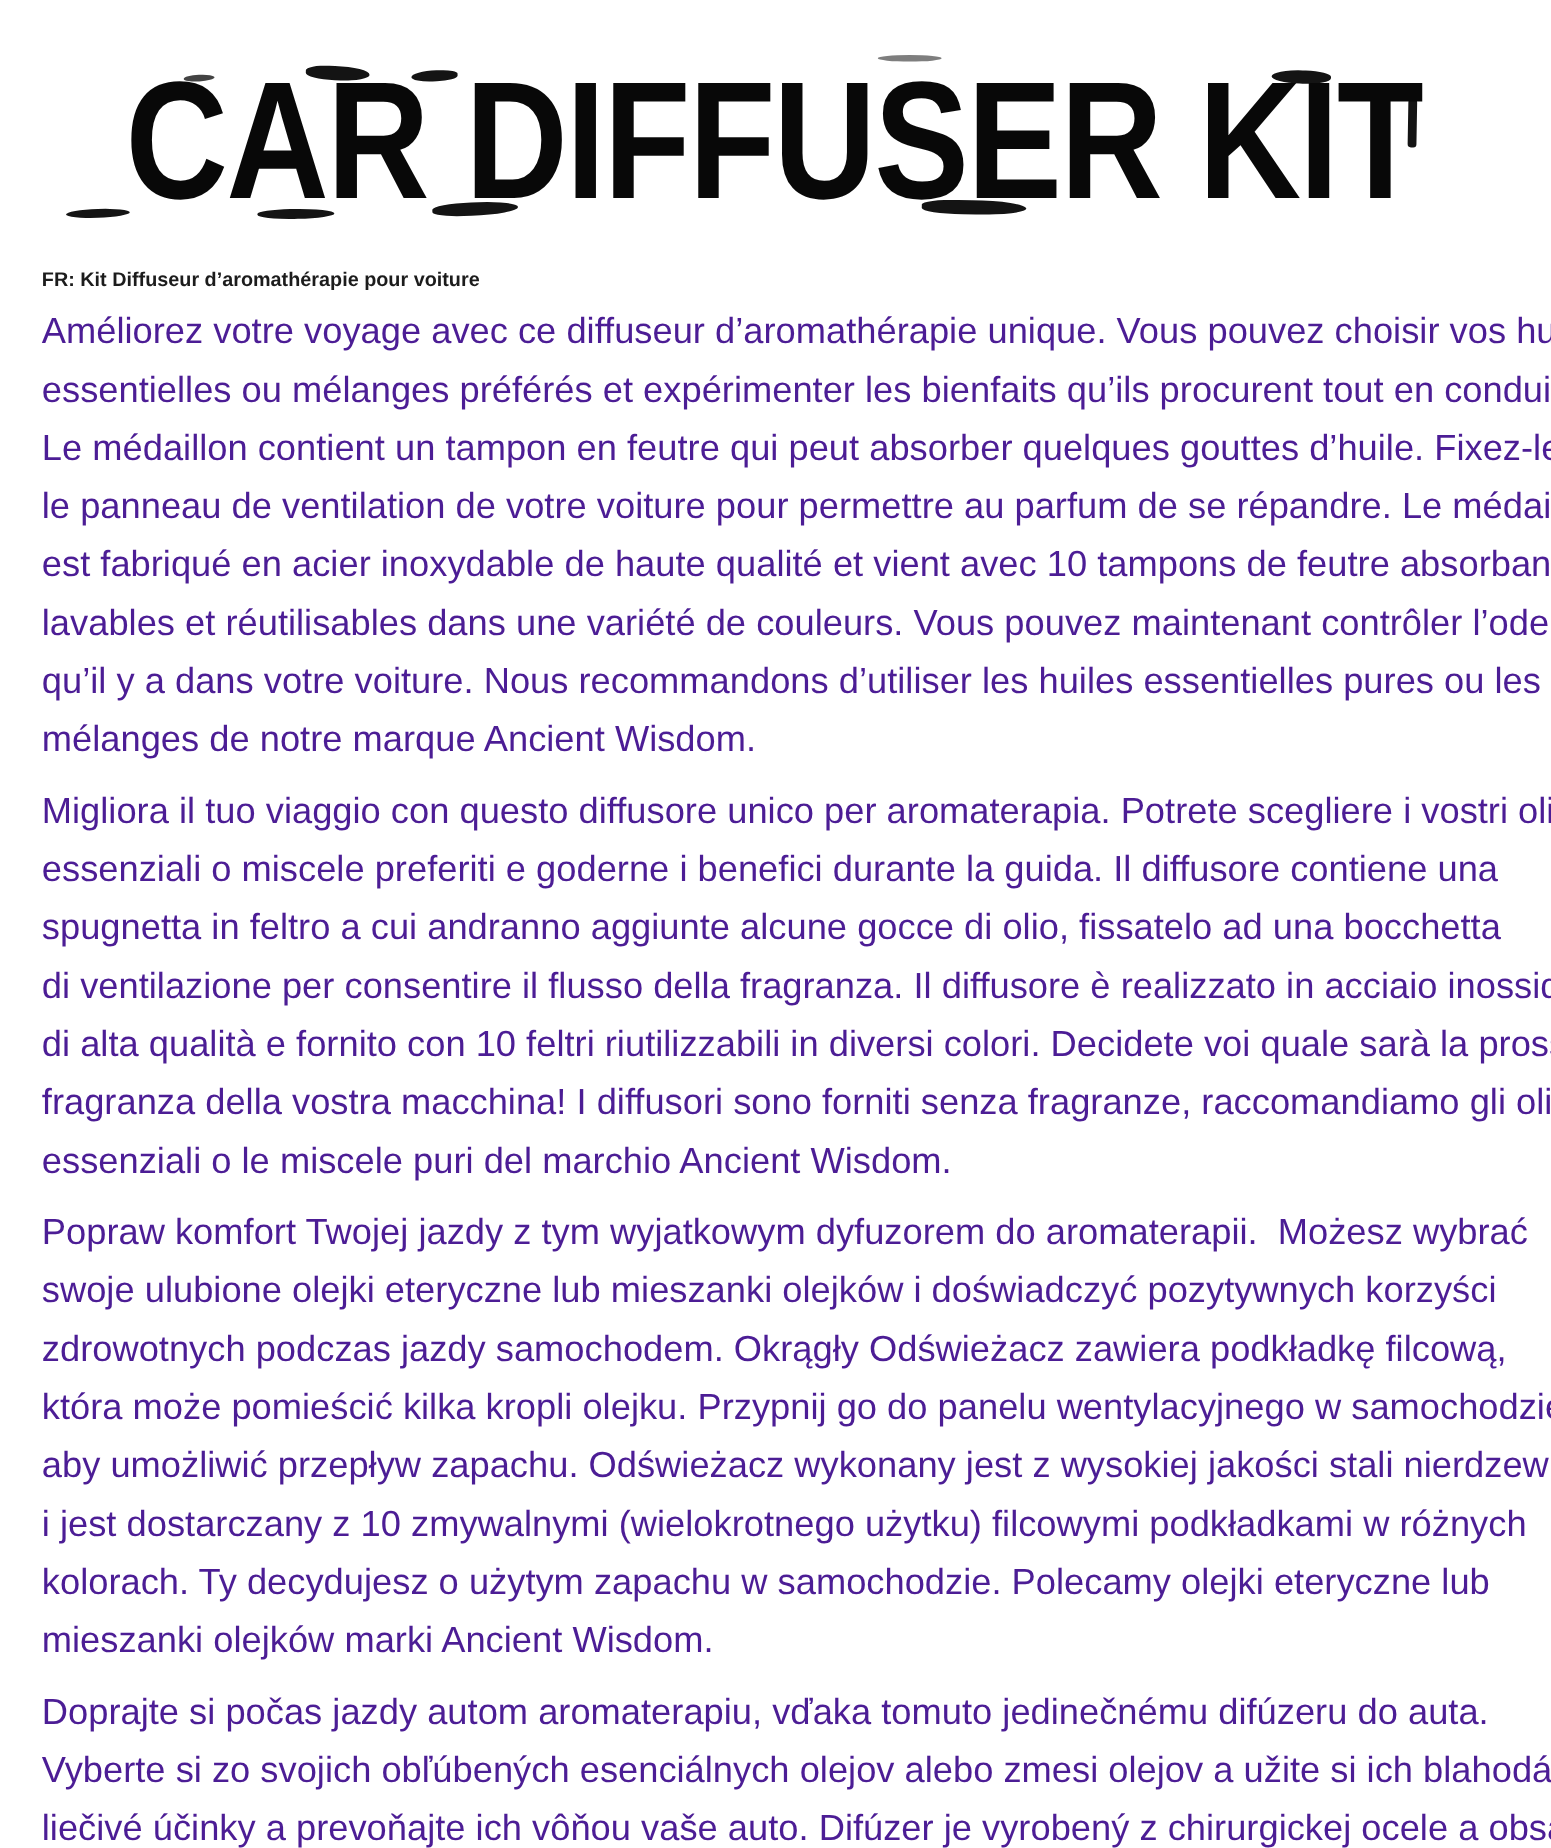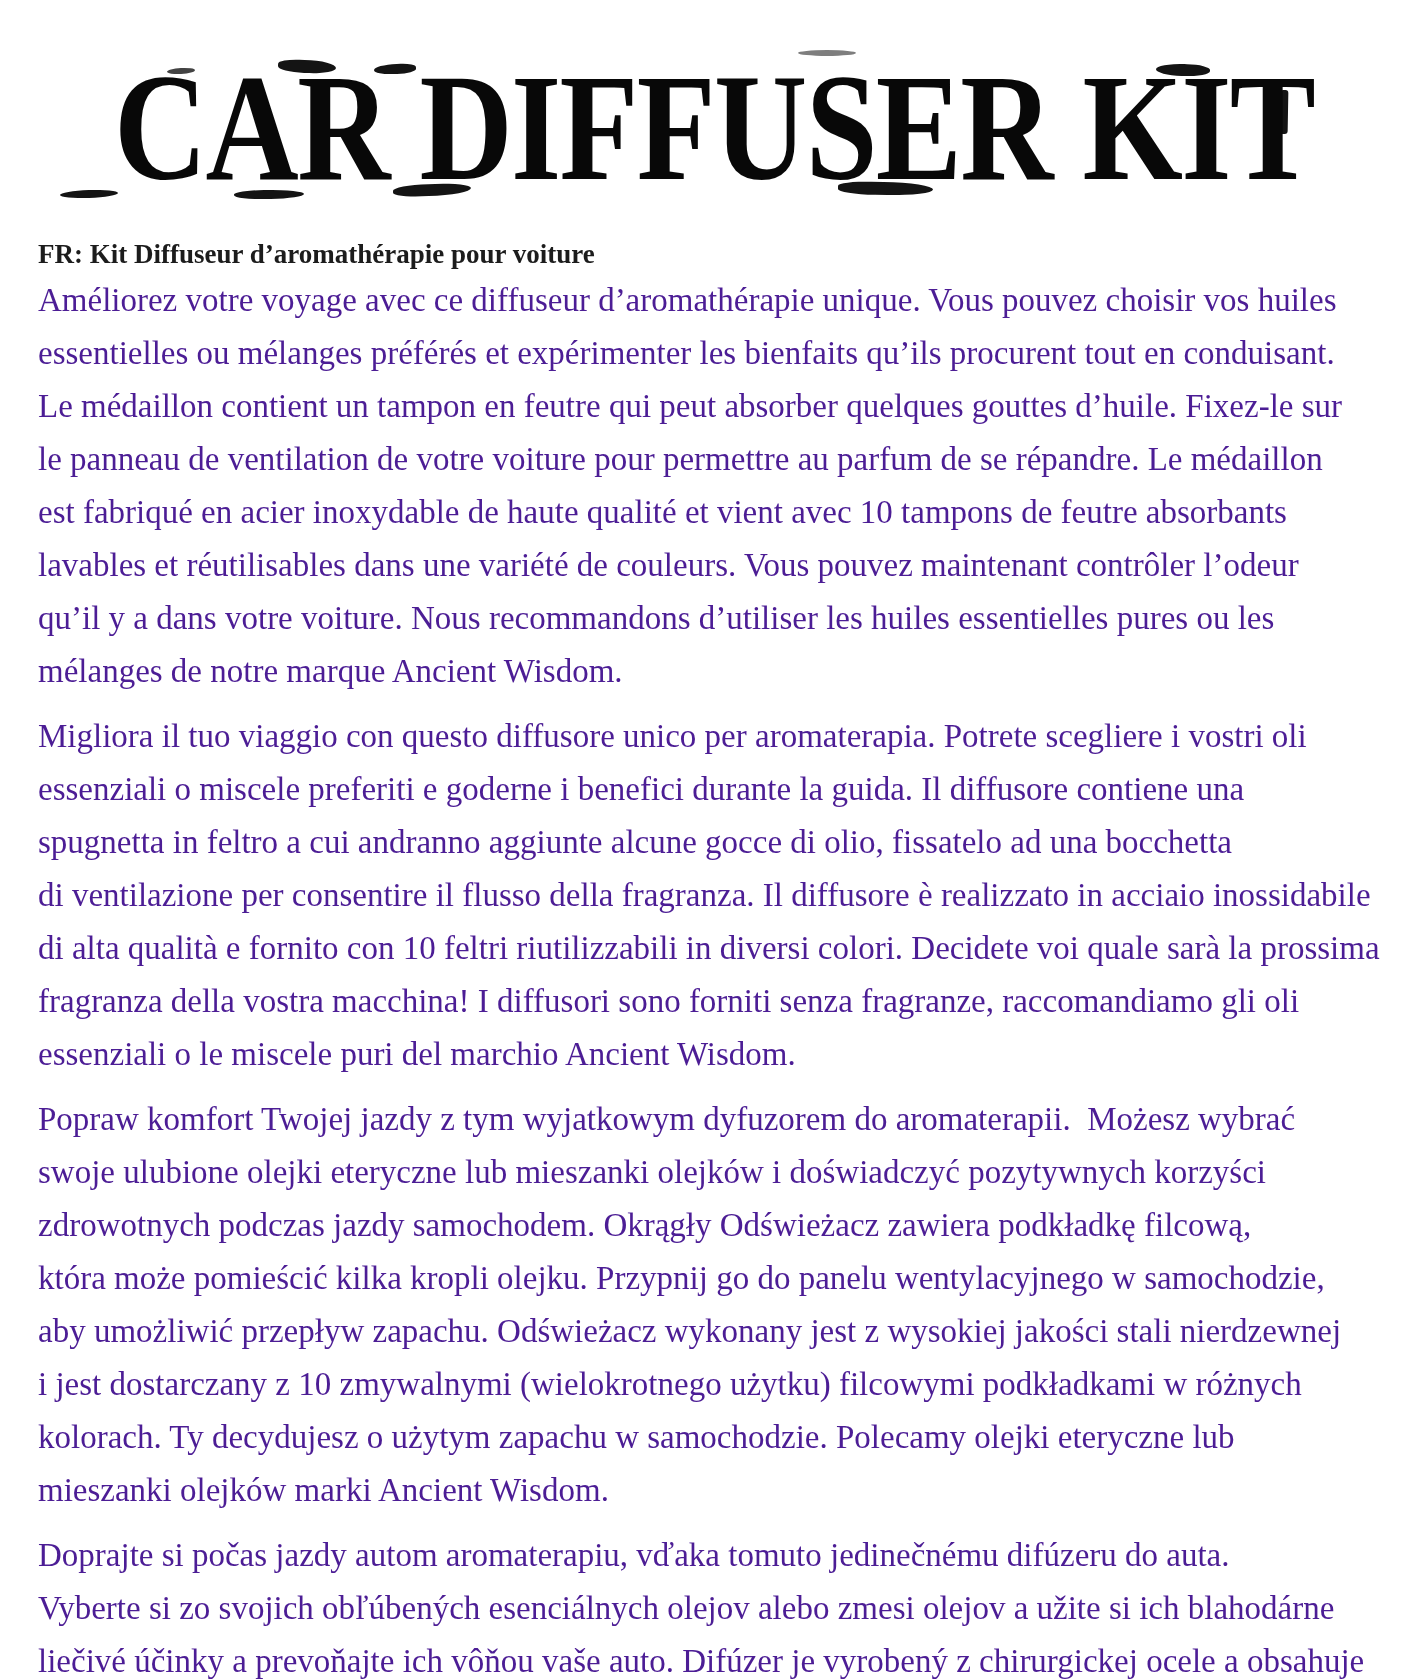--- a/index.html
+++ b/index.html
@@ -7,21 +7,21 @@
     padding: 0;
     background: #ffffff;
   }
   .page {
     position: relative;
     width: 1410px;
     height: 1680px;
     overflow: hidden;
     background: #ffffff;
     color: #1f1f1f;
-    font-family: Liberation Serif, serif;
+    font-family: Liberation Sans, sans-serif;
   }
   .content {
     padding: 0 20px 0 38px;
   }
   
   .title-block {
     position: relative;
     height: 172px;
     margin: 42px 0 20px 0;
   }
@@ -51,21 +51,21 @@
   .speck.s5  { left: 1118px; top: 22px;  width: 54px; height: 12px; transform: rotate(2deg); border-radius: 55% 45% 50% 50%; }
   .speck.s6  { left: 22px;   top: 148px; width: 58px; height: 8px;  transform: rotate(-2deg); }
   .speck.s7  { left: 196px;  top: 148px; width: 70px; height: 9px;  transform: rotate(-1deg); border-radius: 45% 55% 50% 50%; }
   .speck.s8  { left: 355px;  top: 142px; width: 78px; height: 12px; transform: rotate(-2deg); border-radius: 50% 50% 60% 40%; }
   .speck.s9  { left: 800px;  top: 140px; width: 95px; height: 13px; transform: rotate(1deg); border-radius: 40% 60% 55% 45%; }
   .speck.s10 { left: 1242px; top: 48px;  width: 8px;  height: 44px; border-radius: 3px; transform: rotate(1deg); }
   
   .section { margin: 12px 0 0 0; }
   .section h2 {
     margin: 0;
-    font-size: 27px;
+    font-size: 18px;
     line-height: 40px;
     font-weight: bold;
     color: #1c1c1c;
     white-space: pre;
   }
   .section p {
     margin: 0;
     font-size: 33px;
     line-height: 53px;
     font-weight: normal;

